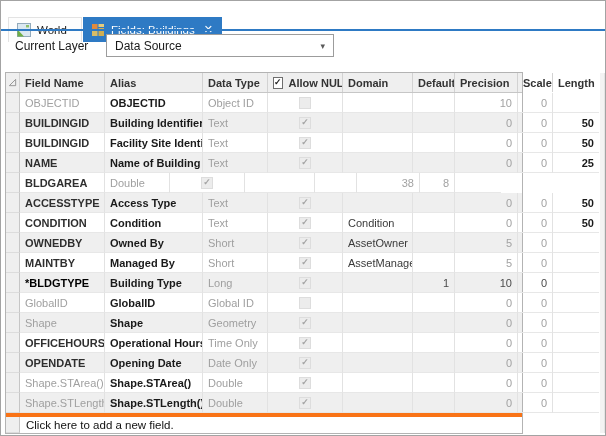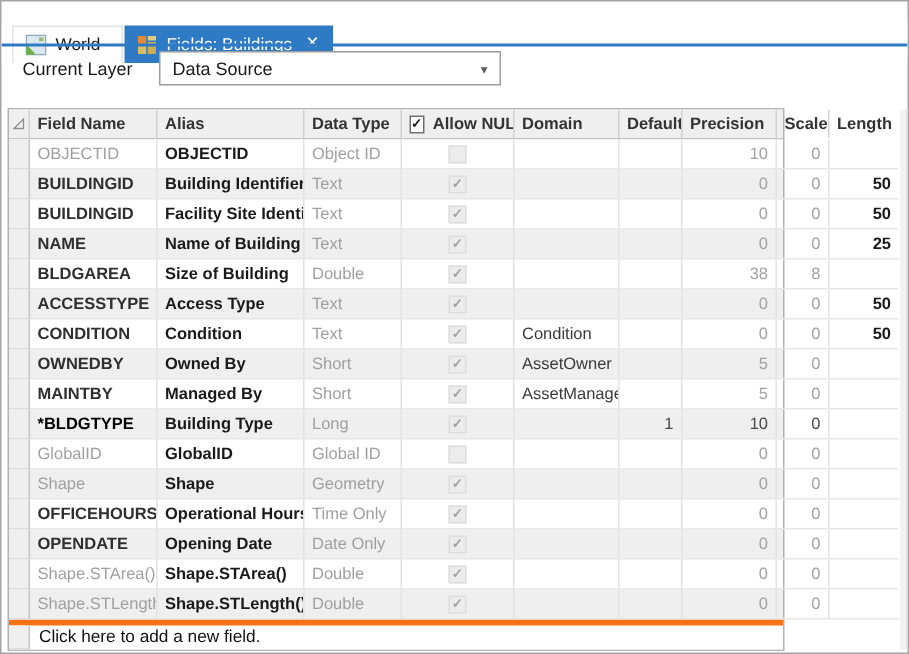--- a/index.html
+++ b/index.html
@@ -183,21 +183,20 @@
           </div>
           <div class="tc w5 dom"></div>
           <div class="tc w6 num dk"></div>
           <div class="tc w7 num">0</div>
           <div class="tc w8 num">0</div>
           <div class="tc w9 num len">25</div>
         </div>
         <div class="trow">
           <div class="tc sel w0"></div>
           <div class="tc w1 fname normal">BLDGAREA</div>
-          <div class="tc w2 alias">Size of Building</div>
           <div class="tc w3 dtype">Double</div>
           <div class="tc w4 cbc">
             <div class="cb on">✓</div>
           </div>
           <div class="tc w5 dom"></div>
           <div class="tc w6 num dk"></div>
           <div class="tc w7 num">38</div>
           <div class="tc w8 num">8</div>
           <div class="tc w9 num len"></div>
         </div>

